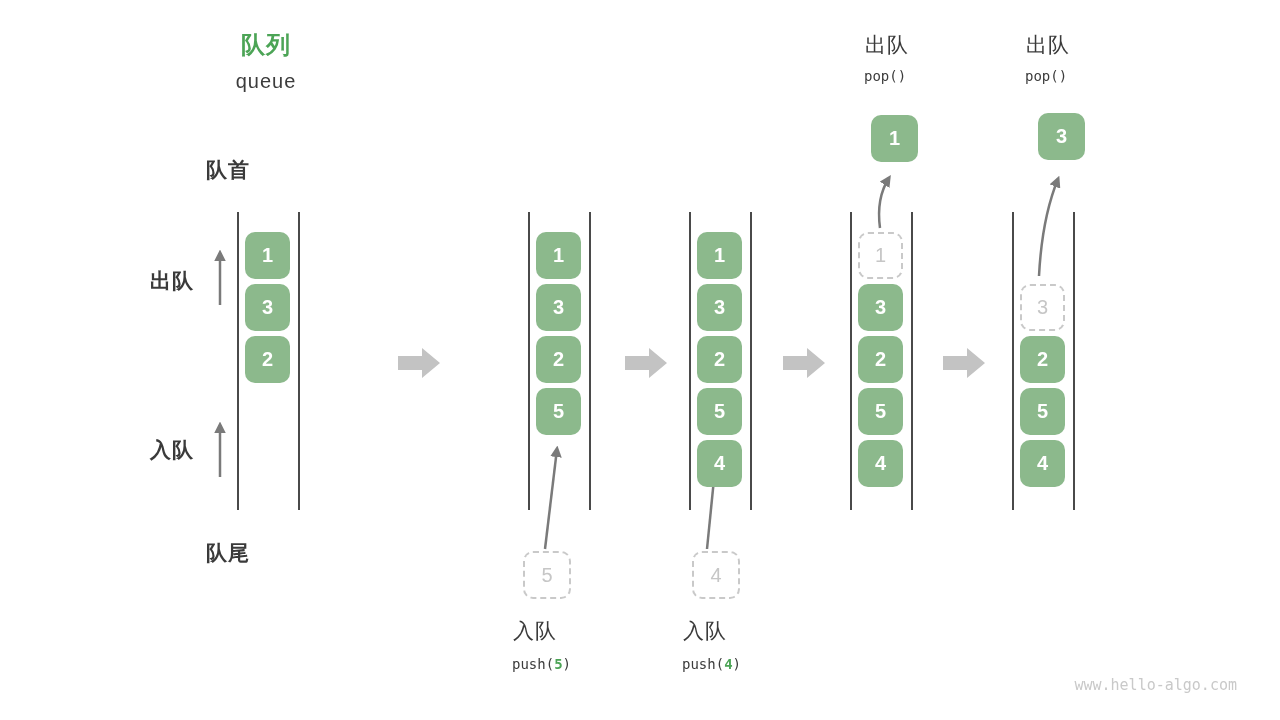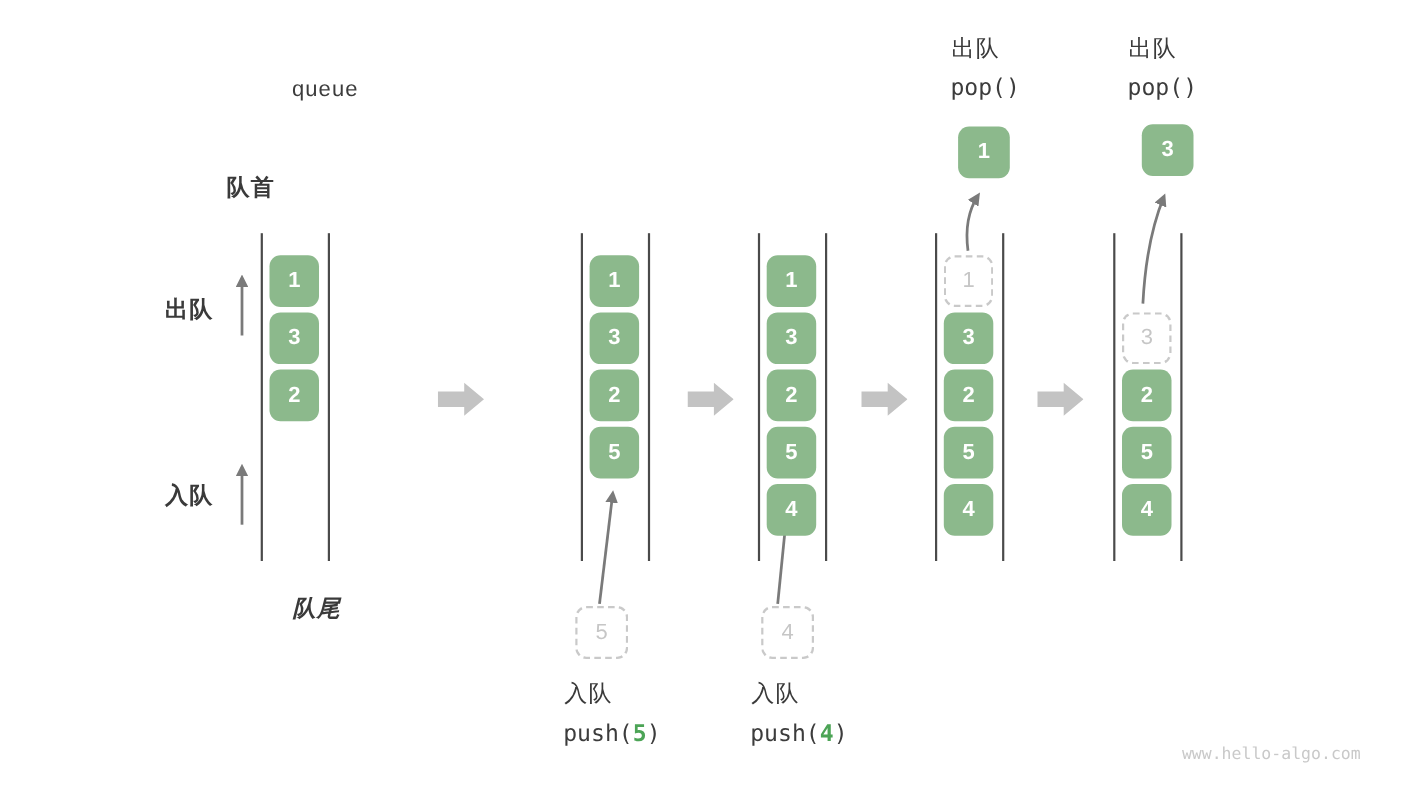--- a/index.html
+++ b/index.html
@@ -2,27 +2,27 @@
 <html><head>
 <meta charset="utf-8">
 <style>
   html,body{margin:0;padding:0;background:#ffffff;}
   .canvas{
     position:relative;width:1280px;height:720px;background:#ffffff;overflow:hidden;
     font-family:"Liberation Sans", sans-serif;color:#3c3c3c;
   }
   .abs{position:absolute;}
   .title-zh{left:206px;top:29px;width:120px;text-align:center;font-size:24px;font-weight:bold;color:#4ca456;letter-spacing:1px;}
-  .title-en{left:206px;top:70px;width:120px;text-align:right;font-size:20px;color:#3c3c3c;letter-spacing:1px;}
+  .title-en{left:206px;top:70px;width:120px;text-align:center;font-size:20px;color:#3c3c3c;letter-spacing:1px;}
   .zh-bold{font-size:21px;font-weight:bold;color:#3a3a3a;letter-spacing:1px;}
   .zh-reg{font-size:21px;font-weight:500;color:#3a3a3a;letter-spacing:1px;}
-  .mono{font-family:"DejaVu Sans Mono", monospace;font-size:21px;color:#3c3c3c;}
+  .mono{font-family:"DejaVu Sans Mono", monospace;font-size:14px;color:#3c3c3c;}
   .mono .arg{color:#4ca456;font-weight:bold;}
   .front-lbl{left:206px;top:156px;width:120px;text-align:left;}
-  .rear-lbl{left:190px;top:539px;width:120px;text-align:right;font-style:italic;}
+  .rear-lbl{left:206px;top:539px;width:120px;text-align:left;}
   .deq-lbl{left:150px;top:267px;}
   .enq-lbl{left:150px;top:436px;}
   .vline{position:absolute;top:212px;height:298px;width:1.5px;background:#4a4a4a;}
   .cell{
     position:absolute;width:45px;height:47px;line-height:47px;text-align:center;
     background:#8cb98c;border-radius:10px;color:#ffffff;font-size:20px;font-weight:bold;
   }
   .cell.dashed{
     background:#ffffff;border:2px dashed #c9c9c9;color:#c6c6c6;box-sizing:border-box;
     line-height:43px;font-weight:500;
@@ -52,20 +52,21 @@
     <g stroke="#7a7a7a" stroke-width="2.5" fill="none">
       <path d="M220,305 L220,253" marker-end="url(#ah)"></path>
       <path d="M220,477 L220,425" marker-end="url(#ah)"></path>
       <path d="M545,549 L557,449" marker-end="url(#ah)"></path>
       <path d="M707,549 L717,449" marker-end="url(#ah)"></path>
       <path d="M880,228 Q876,198 889,178" marker-end="url(#ah)"></path>
       <path d="M1039,276 Q1042,218 1058,179" marker-end="url(#ah)"></path>
     </g>
   </svg>
 
+  <div class="abs title-zh">队列</div>
   <div class="abs title-en">queue</div>
 
   <div class="abs zh-bold front-lbl">队首</div>
   <div class="abs zh-bold rear-lbl">队尾</div>
   <div class="abs zh-bold deq-lbl">出队</div>
   <div class="abs zh-bold enq-lbl">入队</div>
 
   <div class="vline" style="left:237px"></div>
   <div class="vline" style="left:298px"></div>
   <div class="vline" style="left:528px"></div>

